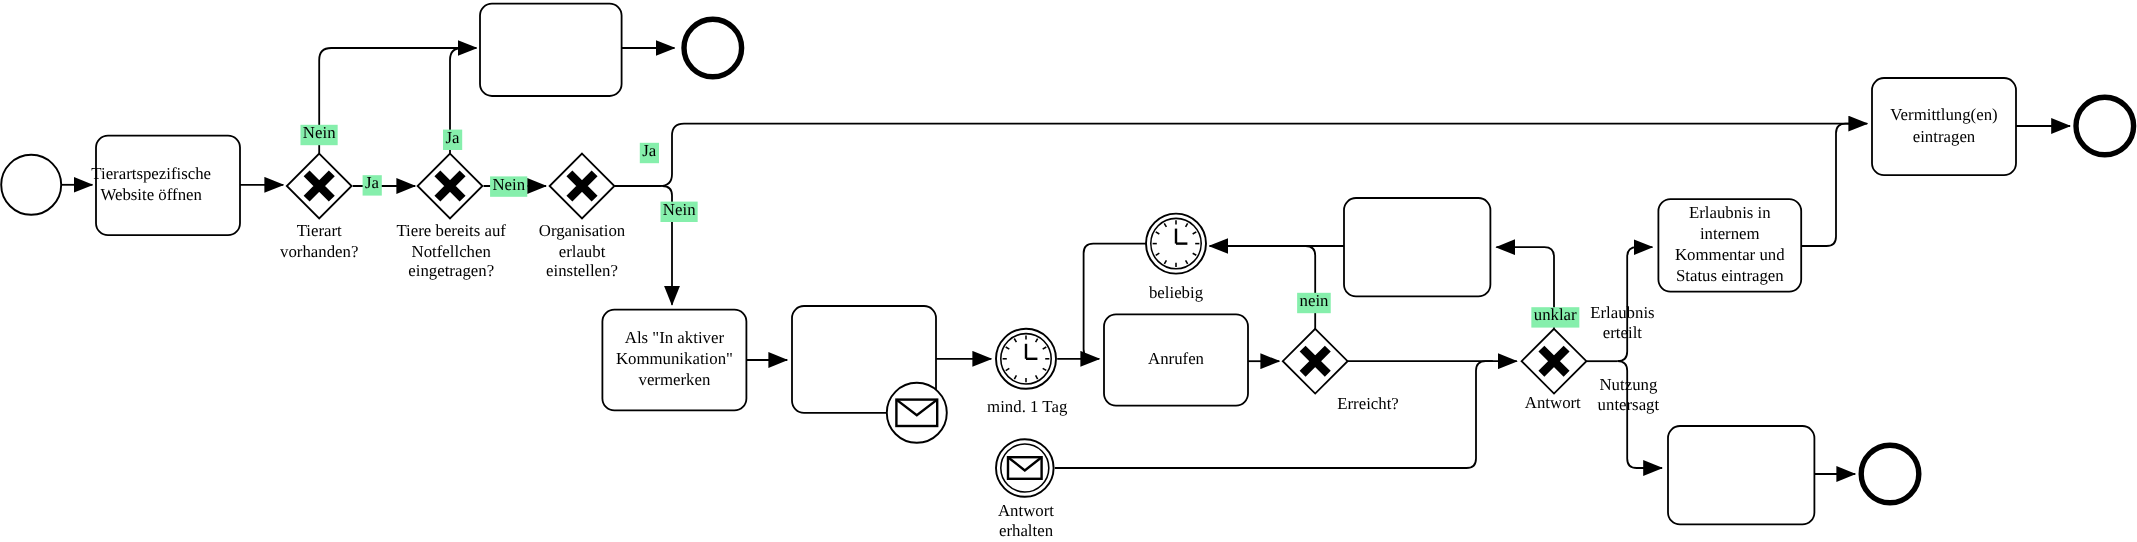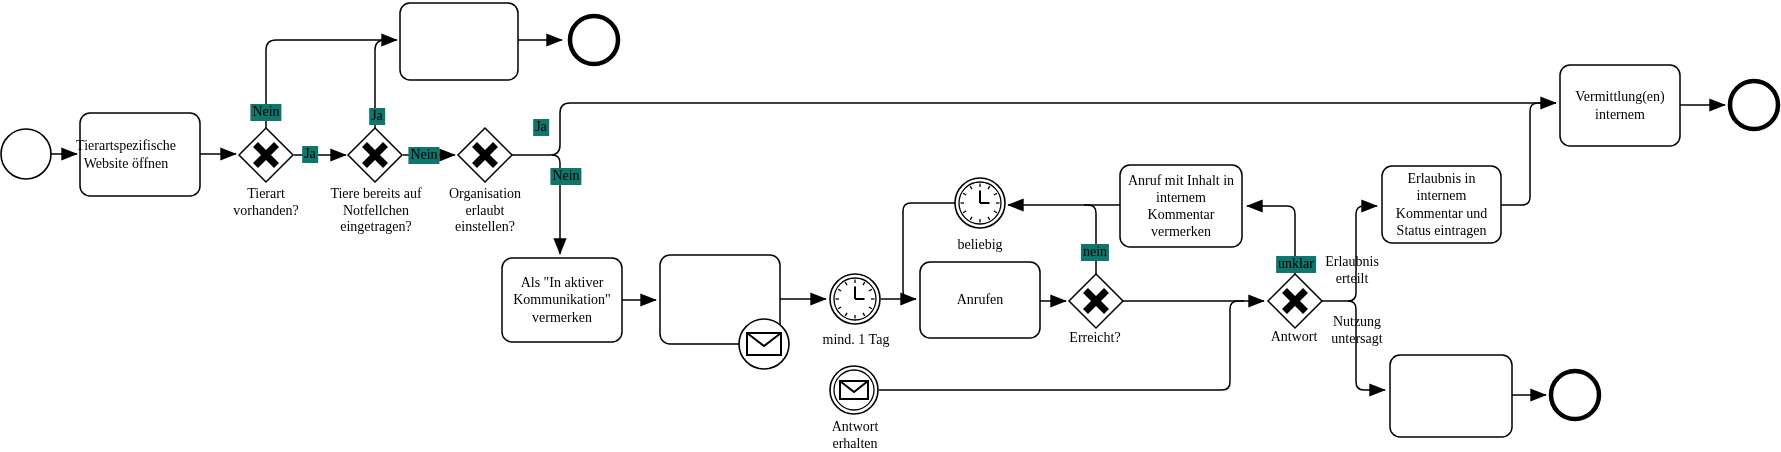--- a/index.html
+++ b/index.html
@@ -14,21 +14,21 @@
   #canvas svg{position:absolute;left:0;top:0;}
   .lbl{
     position:absolute;
     transform:translateX(-50%);
     text-align:center;
     font-size:14px;
     line-height:1.18em;
     white-space:nowrap;
   }
   .wrap{white-space:normal;}
-  .bg{background:#0f766e;padding:0 2px;}
+  .bg{background:#86efac;padding:0 2px;}
   .task-label{
     position:absolute;
     display:flex;align-items:center;justify-content:center;
     text-align:center;
     font-size:14px;line-height:1.22em;
     padding:2px;box-sizing:border-box;
   }
 </style>
 </head>
 <body>
@@ -168,28 +168,27 @@
           <rect x="-14" y="-9" width="28" height="18"></rect>
           <path d="M -14 -9 L 0 2 L 14 -9" fill="none"></path>
         </g>
       </g>
     </g>
   </svg>
 
   <div class="task-label" style="left:66px;top:113px;width:120px;height:83px;">Tierartspezifische Website öffnen</div>
   <div class="task-label" style="left:502px;top:258px;width:120px;height:84px;">Als "In aktiver Kommunikation" vermerken</div>
   <div class="task-label" style="left:920px;top:262px;width:120px;height:76px;">Anrufen</div>
-  <div class="task-label" style="left:1120px;top:165px;width:122px;height:82px;">Anruf mit Inhalt in internem Kommentar vermerken</div>
   <div class="task-label" style="left:1382px;top:166px;width:119px;height:77px;">Erlaubnis in internem Kommentar und Status eintragen</div>
-  <div class="task-label" style="left:1560px;top:65px;width:120px;height:81px;">Vermittlung(en) internem</div>
+  <div class="task-label" style="left:1560px;top:65px;width:120px;height:81px;">Vermittlung(en) eintragen</div>
 
   <div class="lbl wrap" style="left:266px;top:186px;width:92px;">Tierart vorhanden?</div>
   <div class="lbl wrap" style="left:376px;top:186px;width:106px;">Tiere bereits auf Notfellchen eingetragen?</div>
   <div class="lbl wrap" style="left:485px;top:186px;width:88px;">Organisation erlaubt einstellen?</div>
-  <div class="lbl" style="left:1095px;top:330px;">Erreicht?</div>
+  <div class="lbl" style="left:1140px;top:330px;">Erreicht?</div>
   <div class="lbl" style="left:1294px;top:329px;">Antwort</div>
 
   <div class="lbl" style="left:856px;top:332px;">mind. 1 Tag</div>
   <div class="lbl" style="left:980px;top:237px;">beliebig</div>
   <div class="lbl wrap" style="left:855px;top:419px;width:72px;">Antwort erhalten</div>
 
   <div class="lbl bg" style="left:266px;top:104px;">Nein</div>
   <div class="lbl bg" style="left:310px;top:146px;">Ja</div>
   <div class="lbl bg" style="left:377px;top:108px;">Ja</div>
   <div class="lbl bg" style="left:424px;top:147px;">Nein</div>

